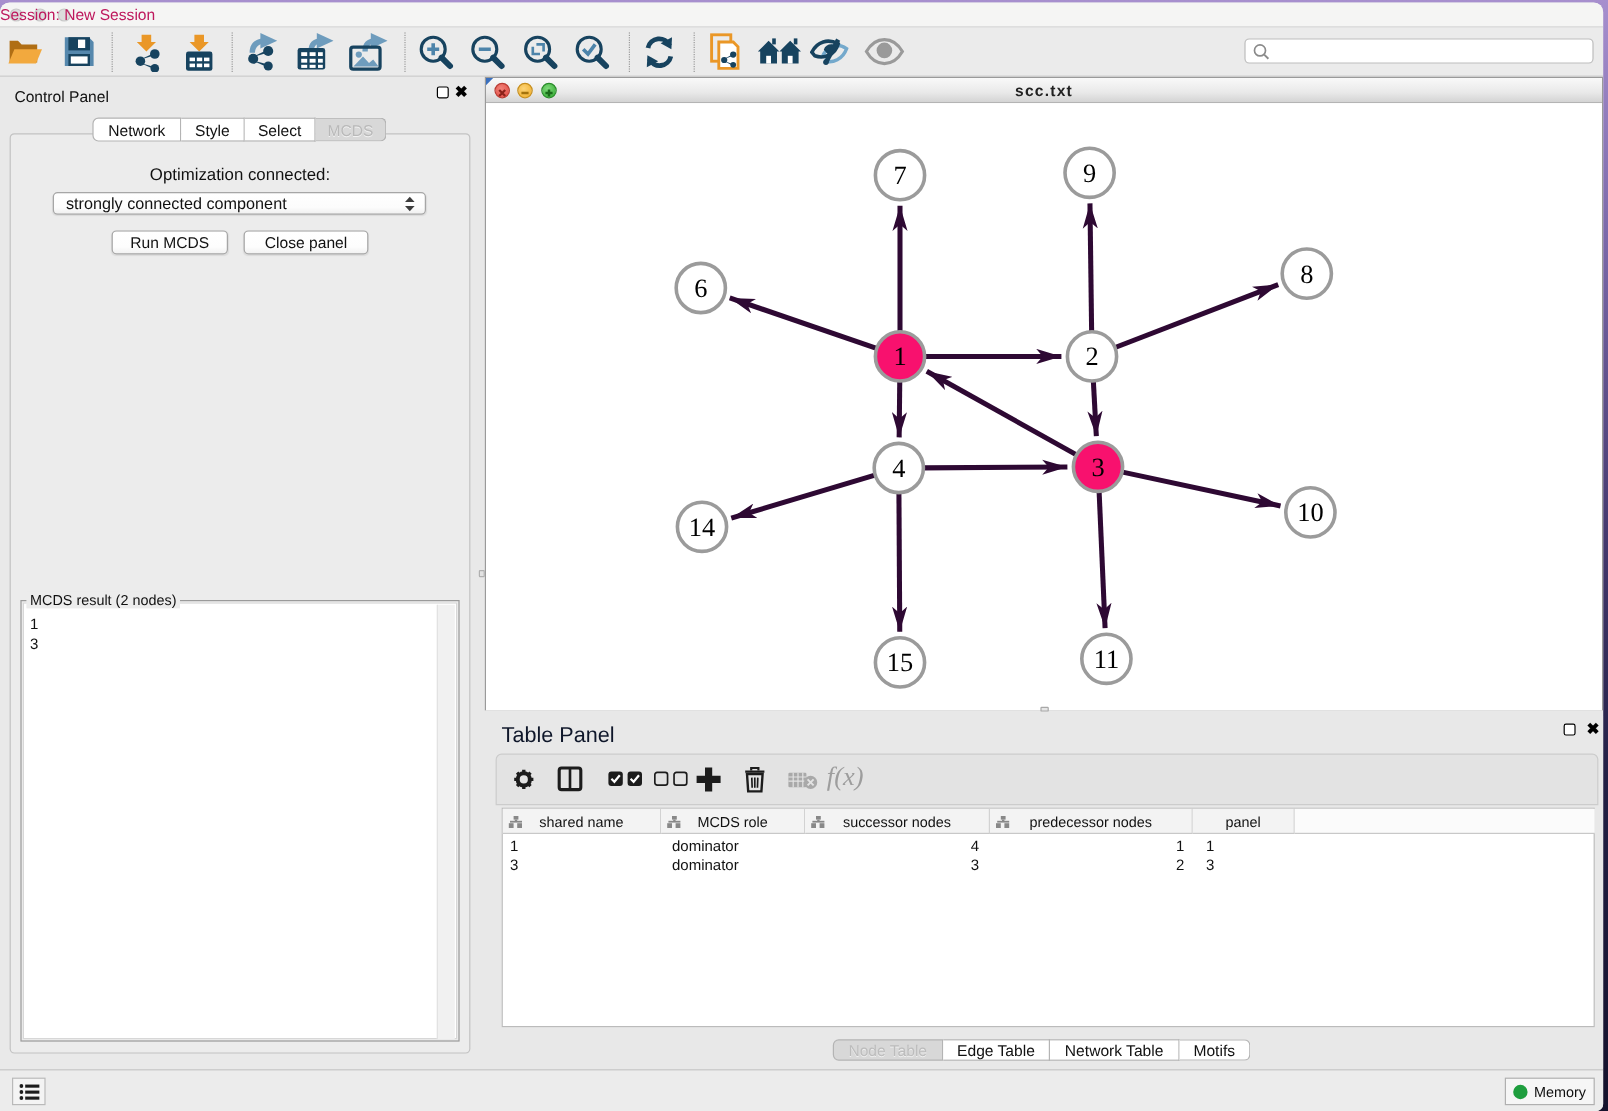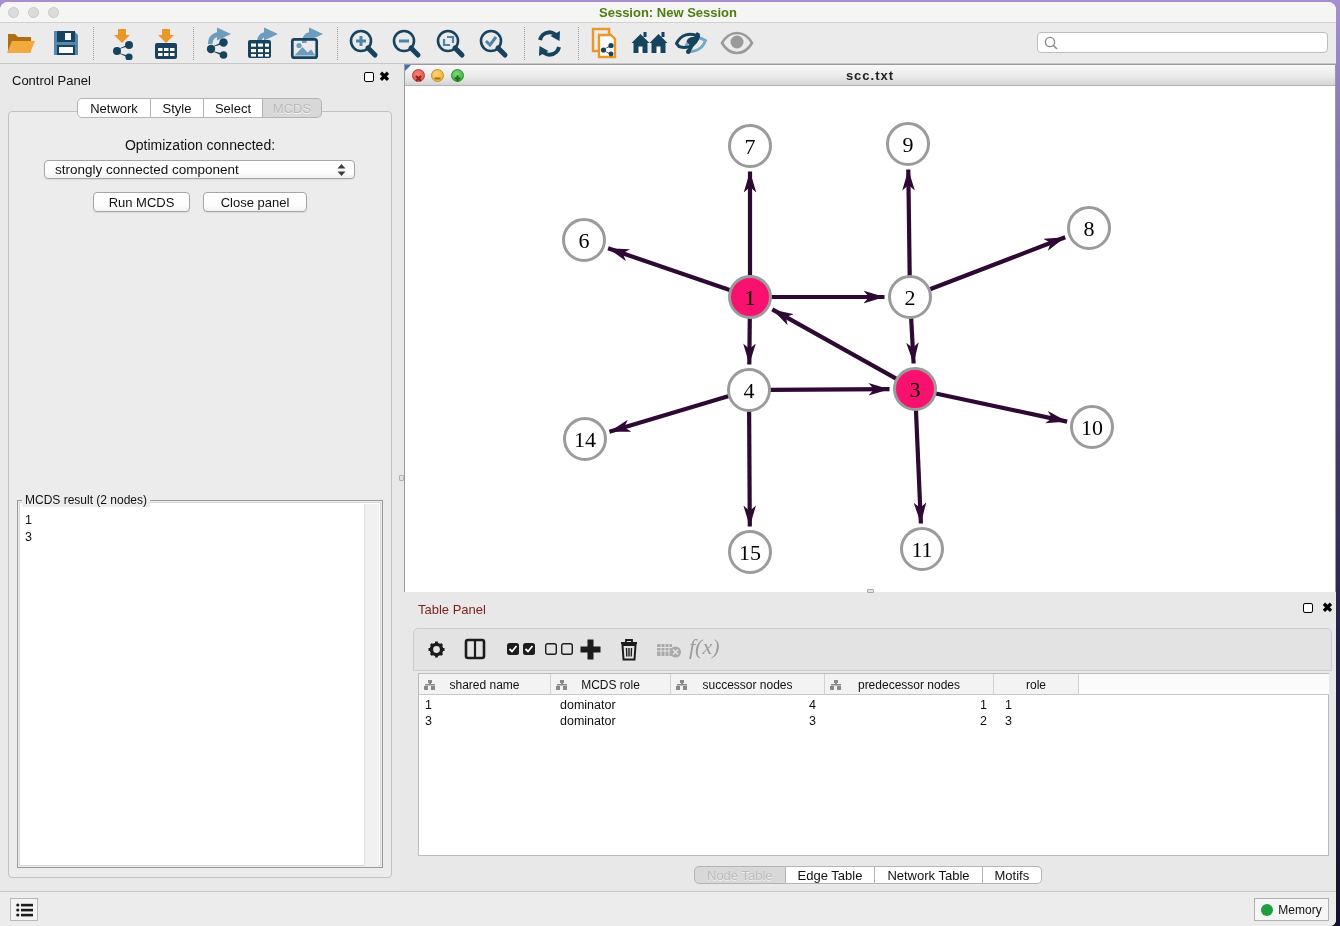--- a/index.html
+++ b/index.html
@@ -1,20 +1,20 @@
 <!DOCTYPE html>
 <html><head><meta charset="utf-8">
 <style>
 *{margin:0;padding:0;box-sizing:border-box;}
 html,body{width:1340px;height:926px;overflow:hidden;}
 body{font-family:"Liberation Sans",sans-serif;background:linear-gradient(180deg,#a78fce 0%,#7a68a8 22%,#45396e 48%,#232045 70%,#15122c 100%);position:relative;}
 .win{position:absolute;left:0;top:2px;width:1336px;height:924px;background:#e9e9e9;border-radius:8px 8px 6px 0;overflow:hidden;}
 .titlebar{position:absolute;left:0;top:0;width:100%;height:21px;background:#f5f5f4;border-bottom:1px solid #d0d0d0;}
 .tl{position:absolute;top:5px;width:11px;height:11px;border-radius:50%;background:#dcdcdc;border:1px solid #c8c8c8;}
-.title-txt{position:absolute;top:3px;width:100%;text-align:center;color:#4d7c0f;font-size:13px;font-weight:bold;}
+.title-txt{position:absolute;top:3px;width:100%;color:#be185d;font-size:13px;}
 .toolbar{position:absolute;left:0;top:21px;width:100%;height:41px;background:#ebebeb;border-bottom:1px solid #c8c8c8;}
 .tb-sep{position:absolute;top:4px;height:33px;width:0;border-left:1px dotted #9a9a9a;}
 .tb-ic{position:absolute;top:4px;}
 .searchbox{position:absolute;left:1037px;top:9px;width:291px;height:21px;background:#fff;border:1px solid #bdbdbd;border-radius:4px;}
 
 .cpanel{position:absolute;left:0;top:62px;width:400px;height:827px;background:#e9e9e9;padding-left:32px;}
 .cp-head{position:absolute;left:12px;top:9px;font-size:13px;color:#111;}
 .cp-float{position:absolute;left:364px;top:8px;width:10px;height:10px;border:1.5px solid #000;border-radius:2px;background:#fff;}
 .cp-x{position:absolute;left:379px;top:5px;font-size:13px;font-weight:bold;color:#000;}
 .cp-content{position:absolute;left:8px;top:47px;width:384px;height:767px;background:#ececec;border:1px solid #c2c2c2;border-radius:4px;}
@@ -33,21 +33,21 @@
 .fs-txt{position:absolute;left:5px;top:9px;font-size:12.5px;color:#111;line-height:16.5px;}
 
 .desk{position:absolute;left:400px;top:62px;width:936px;height:827px;background:#e8e8e8;text-decoration:underline;}
 .frame{position:absolute;left:4px;top:0;width:932px;height:528px;background:#fff;border:1px solid #9a9a9a;}
 .frame-tb{position:absolute;left:0;top:0;width:100%;height:21px;background:linear-gradient(180deg,#f9f9f9,#e9e9e9 60%,#d4d4d4);border-bottom:1px solid #b4b4b4;}
 .frame-title{position:absolute;top:3px;width:100%;text-align:center;font-size:13px;color:#222;font-weight:bold;letter-spacing:1px;}
 .mbtn{position:absolute;top:4px;width:13px;height:13px;border-radius:50%;}
 .canvas{position:absolute;left:0;top:21px;width:930px;height:506px;background:#fff;}
 
 .tpanel{position:absolute;left:8px;top:533px;width:928px;height:293px;background:#e8e8e8;}
-.tp-head{position:absolute;left:10px;top:5px;font-size:13px;color:#7f1d1d;}
+.tp-head{position:absolute;left:10px;top:5px;font-size:18px;color:#0f172a;}
 .tp-float{position:absolute;left:895px;top:6px;width:10px;height:10px;border:1.5px solid #000;border-radius:2px;background:#fff;}
 .tp-x{position:absolute;left:914px;top:3px;font-size:13px;font-weight:bold;color:#000;}
 .tp-toolbar{position:absolute;left:5px;top:31px;width:919px;height:43px;background:#e3e3e3;border:1px solid #cccccc;border-radius:5px 5px 0 0;}
 .tp-table{position:absolute;left:10px;top:76px;width:911px;height:183px;background:#fff;border:1px solid #bbb;}
 .thead{position:absolute;top:0;height:21px;background:#f3f3f3;border-bottom:1px solid #c8c8c8;border-right:1px solid #d2d2d2;font-size:12px;color:#111;text-align:center;padding-top:4px;}
 .thead .hicon{position:absolute;left:5px;top:6px;margin:0;}
 .hicon{display:inline-block;width:12px;height:10px;margin-right:5px;vertical-align:-1px;background:
  linear-gradient(#888,#888) 4px 0/4px 3px no-repeat,
  linear-gradient(#888,#888) 0 6px/4px 4px no-repeat,
  linear-gradient(#888,#888) 7px 6px/4px 4px no-repeat,
@@ -349,21 +349,21 @@
             <circle cx="19.5" cy="9" r="5.5" fill="#a9a9a9"></circle>
             <path d="M17 6.5 L22 11.5 M22 6.5 L17 11.5" stroke="#e3e3e3" stroke-width="1.6"></path>
           </svg>
         <div style="position:absolute;left:275px;top:5px;font-family:'Liberation Serif',serif;font-style:italic;font-size:22px;color:#9d9d9d;">f(x)</div>
       </div>
       <div class="tp-table">
         <div class="thead" style="left:0;width:132px;"><span class="hicon"></span>shared name</div>
         <div class="thead" style="left:132px;width:120px;"><span class="hicon"></span>MCDS role</div>
         <div class="thead" style="left:252px;width:154px;"><span class="hicon"></span>successor nodes</div>
         <div class="thead" style="left:406px;width:169px;"><span class="hicon"></span>predecessor nodes</div>
-        <div class="thead" style="left:575px;width:85px;">role</div>
+        <div class="thead" style="left:575px;width:85px;">panel</div>
         <div class="thead" style="left:660px;width:250px;background:#fbfbfb;border-right:none;"></div>
         <div class="trow" style="left:6px;top:24px;">1</div>
         <div class="trow" style="left:141px;top:24px;">dominator</div>
         <div class="trow" style="left:377px;top:24px;width:20px;text-align:right;">4</div>
         <div class="trow" style="left:548px;top:24px;width:20px;text-align:right;">1</div>
         <div class="trow" style="left:586px;top:24px;">1</div>
         <div class="trow" style="left:6px;top:40px;">3</div>
         <div class="trow" style="left:141px;top:40px;">dominator</div>
         <div class="trow" style="left:377px;top:40px;width:20px;text-align:right;">3</div>
         <div class="trow" style="left:548px;top:40px;width:20px;text-align:right;">2</div>

